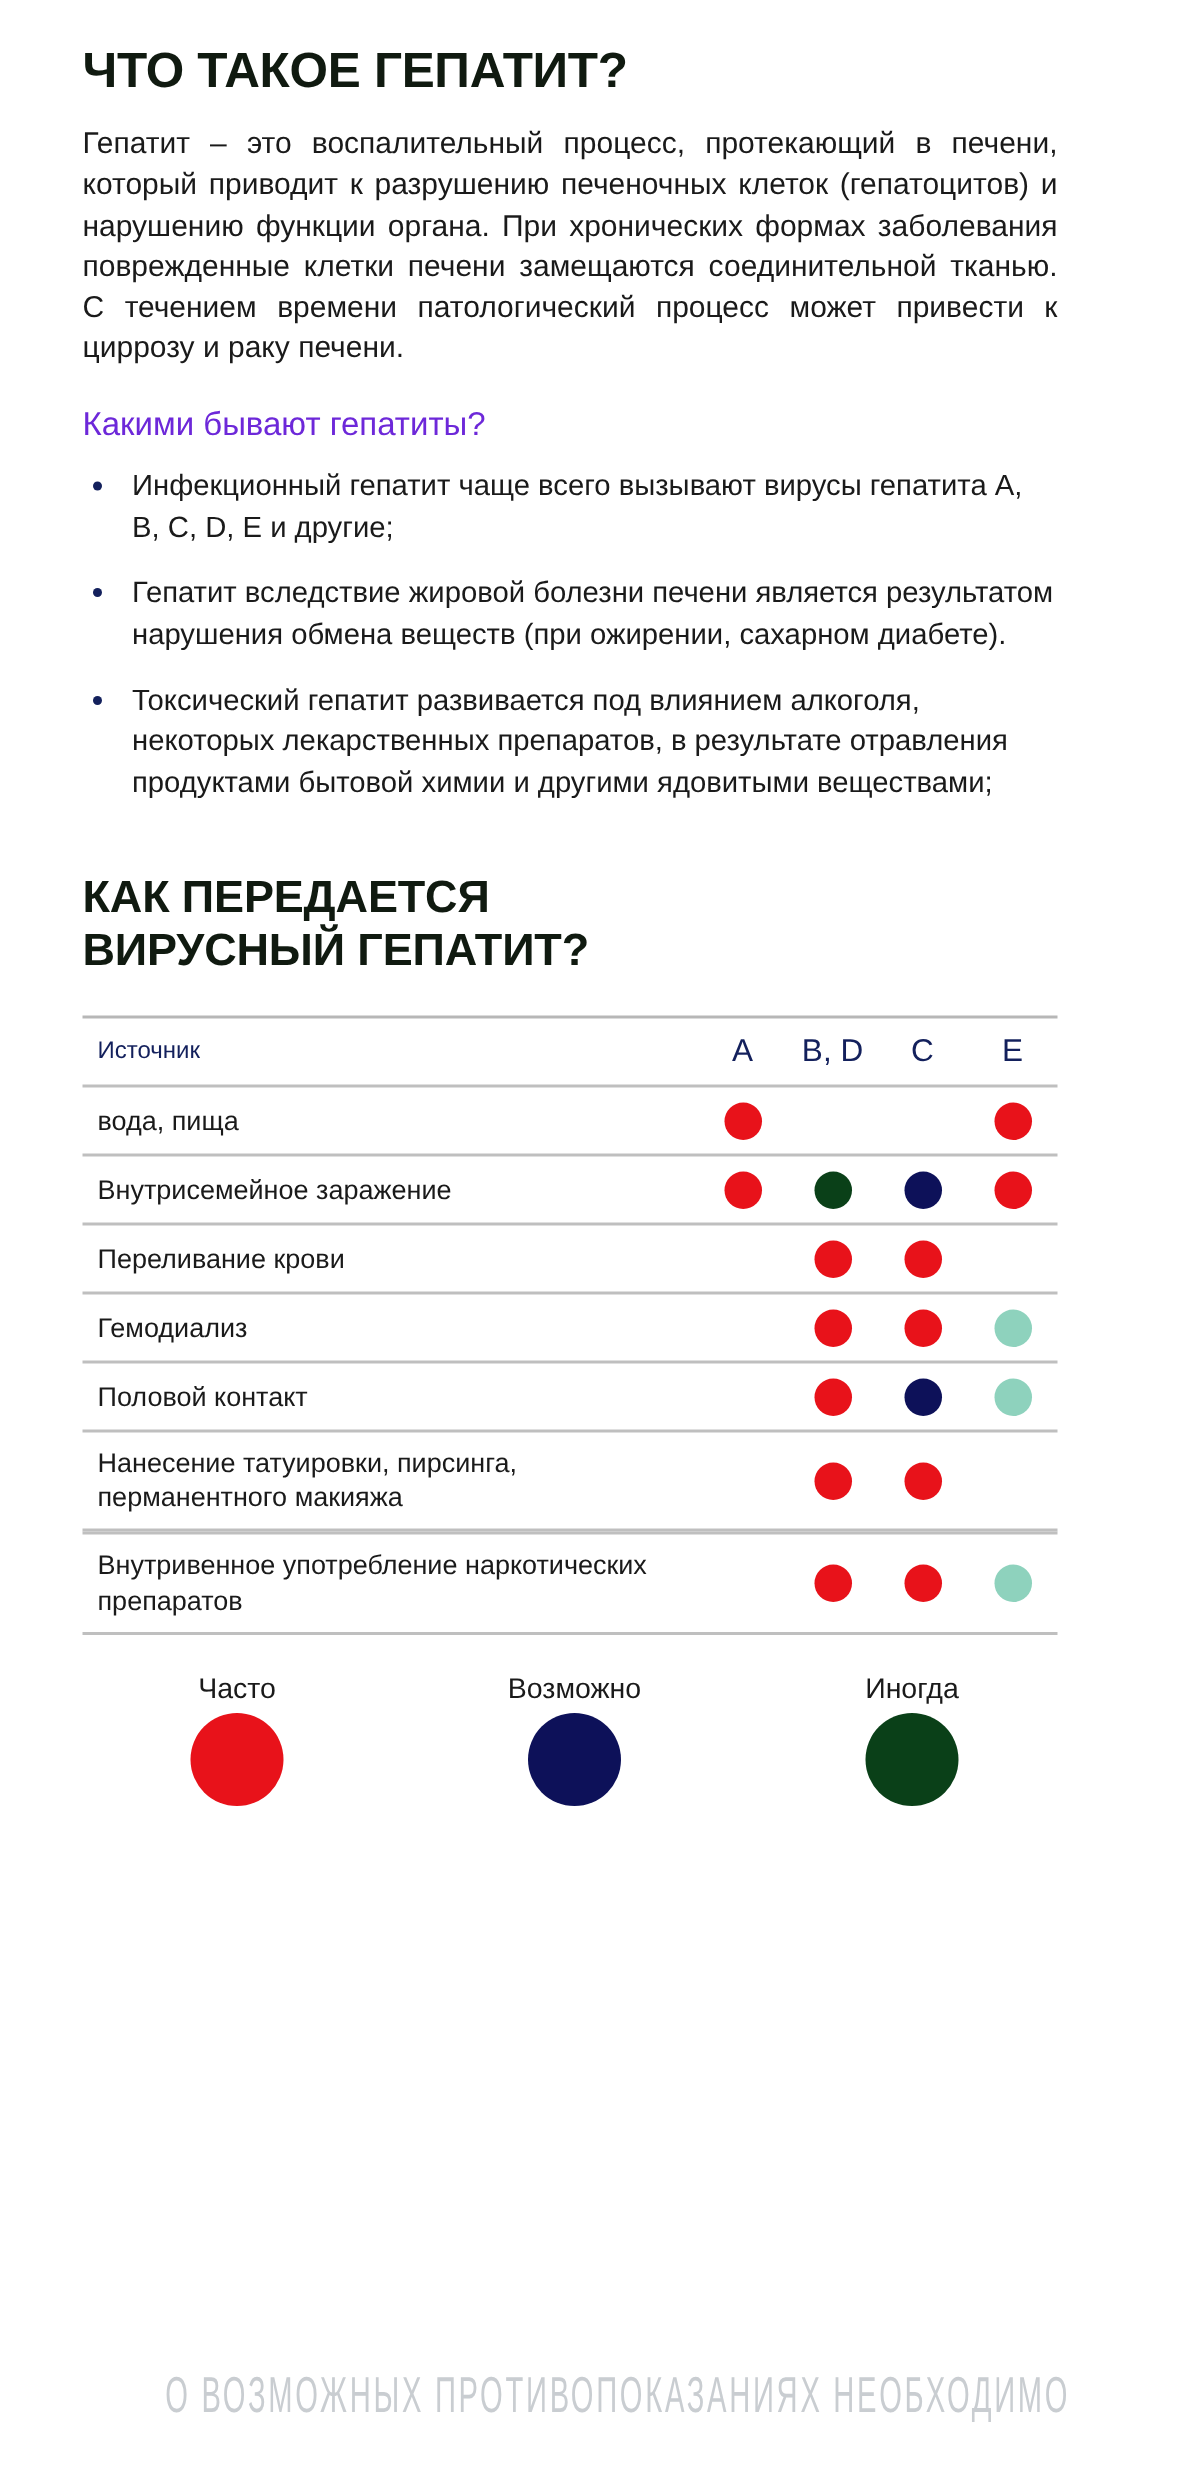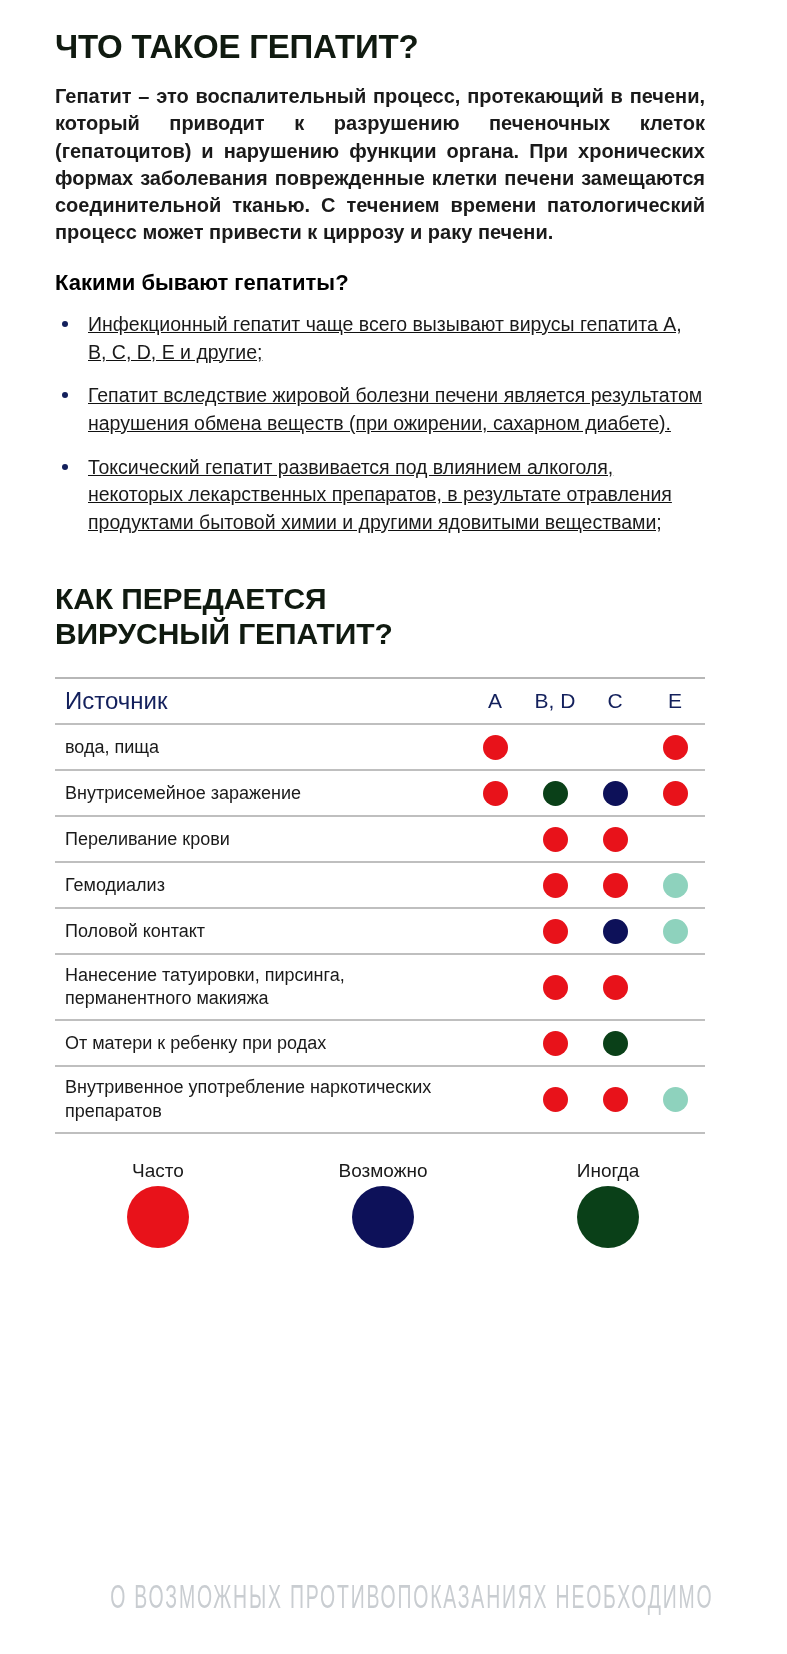--- a/index.html
+++ b/index.html
@@ -39,36 +39,34 @@
     padding-top: 29px;
   }
   .intro {
     font-size: 20px;
     line-height: 1.36;
     text-align: justify;
     color: #1a1a1a;
     margin: 18px 0 0 0;
     -webkit-hyphens: manual;
     hyphens: manual;
-    font-weight: bold;
   }
   .h2-sub {
     font-size: 22px;
-    font-weight: bold;
-    color: #000000;
+    font-weight: normal;
+    color: #6d28d9;
     margin: 24px 0 14px 0;
     line-height: 1.2;
   }
 
   
   ul.bullets {
     list-style: none;
     margin: 0;
     padding: 0;
-    text-decoration: underline;
   }
   ul.bullets li {
     position: relative;
     padding-left: 33px;
     font-size: 19.5px;
     line-height: 1.42;
     color: #1a1a1a;
     margin-bottom: 16px;
   }
   ul.bullets li:last-child { margin-bottom: 0; }
@@ -113,21 +111,21 @@
   .trow .label {
     flex: 0 0 410px;
     font-size: 18px;
     color: #1a1a1a;
     line-height: 1.28;
     padding: 9px 4px 9px 10px;
     box-sizing: border-box;
   }
   .trow.header .label {
     color: #13205c;
-    font-size: 24px;
+    font-size: 16px;
     padding-top: 6px;
     padding-bottom: 6px;
   }
   .cols {
     flex: 1 1 auto;
     display: flex;
     align-items: center;
   }
   .cell {
     flex: 1 1 0;
@@ -344,37 +342,20 @@
               </div>
               <div class="cell">
                 <span class="circ" style="background: rgb(232, 18, 26);"></span>
               </div>
               <div class="cell">
                 <span class="circ empty"></span>
               </div>
             </div>
           </div>
           <div class="hline thin"></div>
-          <div class="trow">
-            <div class="label">От матери к ребенку при родах</div>
-            <div class="cols">
-              <div class="cell">
-                <span class="circ empty"></span>
-              </div>
-              <div class="cell">
-                <span class="circ" style="background: rgb(232, 18, 26);"></span>
-              </div>
-              <div class="cell">
-                <span class="circ" style="background: rgb(10, 64, 24);"></span>
-              </div>
-              <div class="cell">
-                <span class="circ empty"></span>
-              </div>
-            </div>
-          </div>
           <div class="hline thin"></div>
           <div class="trow">
             <div class="label">Внутривенное употребление наркотических препаратов</div>
             <div class="cols">
               <div class="cell">
                 <span class="circ empty"></span>
               </div>
               <div class="cell">
                 <span class="circ" style="background: rgb(232, 18, 26);"></span>
               </div>

